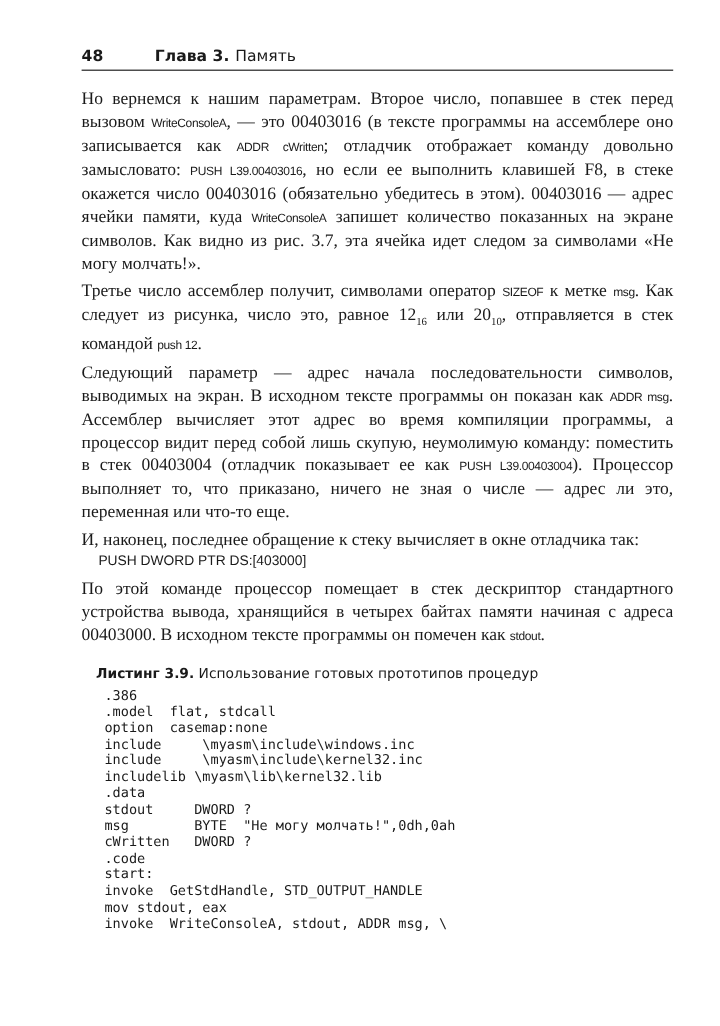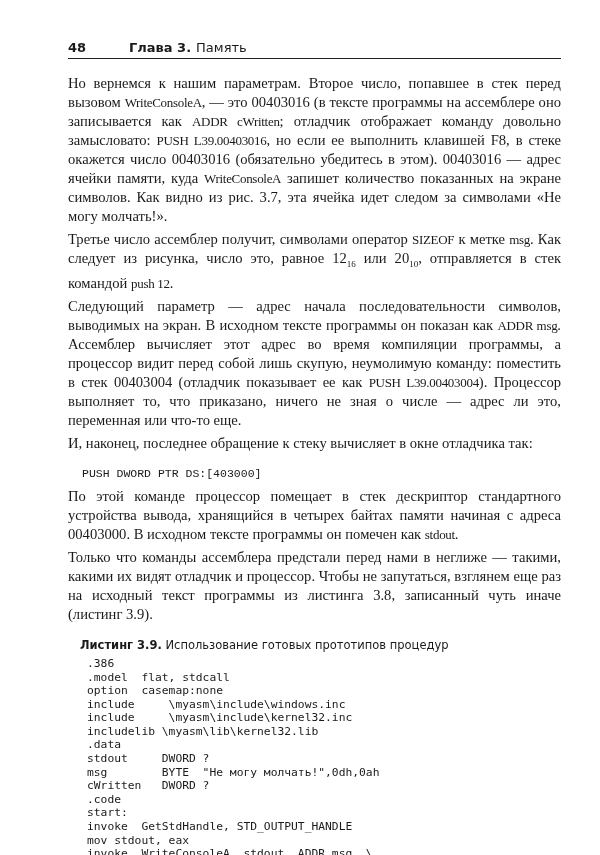--- a/index.html
+++ b/index.html
@@ -4,22 +4,22 @@
 <style>
   html, body { margin:0; padding:0; background:#fff; }
   body { width:600px; height:855px; position:relative; overflow:hidden; color:#1a1a1a; }
   .page { position:absolute; left:68px; top:40px; width:493px; }
   .header { display:flex; align-items:flex-end; font-family:"DejaVu Sans", sans-serif; font-size:13px; padding-bottom:3px; border-bottom:1.5px solid #222; }
   .pnum { font-weight:bold; width:61px; }
   .chap { font-weight:bold; margin-right:5px; }
   .chapname { font-weight:normal; }
   .body { margin-top:15px; font-family:"Liberation Serif", serif; font-size:14.6px; line-height:19px; text-align:justify; }
   .body p { margin:0 0 4px 0; }
-  .m { font-family:Liberation Serif, serif; font-size:13px; letter-spacing:-0.3px; }
-  .code-inline { font-family:Liberation Mono, monospace; font-size:11.5px; margin:12px 0 5px 14px; white-space:pre; line-height:17px; }
+  .m { font-family:Liberation Sans, sans-serif; font-size:10px; letter-spacing:-0.3px; }
+  .code-inline { font-family:Liberation Sans, sans-serif; font-size:11.5px; margin:0 0 5px 14px; white-space:pre; line-height:17px; }
   .listing-title { font-family:"DejaVu Sans", sans-serif; font-size:11.5px; margin:12px 0 2px 12px; }
   .listing-title b { font-weight:bold; }
   .listing { font-family:"DejaVu Sans Mono", monospace; font-size:11.3px; line-height:13.6px; margin:0 0 14px 19px; white-space:pre; }
   sub { font-size:9px; }
 </style>
 </head>
 <body>
 
 <div class="page">
   <div class="header">
@@ -33,20 +33,19 @@
 
     <p><span>Третье число ассемблер получит, символами оператор </span><span class="m">SIZEOF</span><span> к метке </span><span class="m">msg</span><span>. Как следует из рисунка, число это, равное 12</span><sub>16</sub><span> или 20</span><sub>10</sub><span>, отправляется в стек командой </span><span class="m">push 12</span><span>.</span></p>
 
     <p><span>Следующий параметр — адрес начала последовательности символов, выводимых на экран. В исходном тексте программы он показан как </span><span class="m">ADDR msg</span><span>. Ассемблер вычисляет этот адрес во время компиляции программы, а процессор видит перед собой лишь скупую, неумолимую команду: поместить в стек 00403004 (отладчик показывает ее как </span><span class="m">PUSH L39.00403004</span><span>). Процессор выполняет то, что приказано, ничего не зная о числе — адрес ли это, переменная или что-то еще.</span></p>
 
     <p style="margin-bottom:0"><span>И, наконец, последнее обращение к стеку вычисляет в окне отладчика так:</span></p>
     <div class="code-inline">PUSH DWORD PTR DS:[403000]</div>
 
     <p><span>По этой команде процессор помещает в стек дескриптор стандартного устройства вывода, хранящийся в четырех байтах памяти начиная с адреса 00403000. В исходном тексте программы он помечен как </span><span class="m">stdout</span><span>.</span></p>
 
-    <p><span>Только что команды ассемблера предстали перед нами в неглиже — такими, какими их видят отладчик и процессор. Чтобы не запутаться, взглянем еще раз на исходный текст программы из листинга 3.8, записанный чуть иначе (листинг 3.9).</span></p>
 
     <div class="listing-title"><b>Листинг 3.9.</b> <span>Использование готовых прототипов процедур</span></div>
     <div class="listing"><div>.386</div><div>.model  flat, stdcall</div><div>option  casemap:none</div><div>include     \myasm\include\windows.inc</div><div>include     \myasm\include\kernel32.inc</div><div>includelib \myasm\lib\kernel32.lib</div><div>.data</div><div>stdout     DWORD ?</div><div>msg        BYTE  "Не могу молчать!",0dh,0ah</div><div>cWritten   DWORD ?</div><div>.code</div><div>start:</div><div>invoke  GetStdHandle, STD_OUTPUT_HANDLE</div><div>mov stdout, eax</div><div>invoke  WriteConsoleA, stdout, ADDR msg, \</div></div>
 
   </div>
 
 </div>
 
 </body></html>

